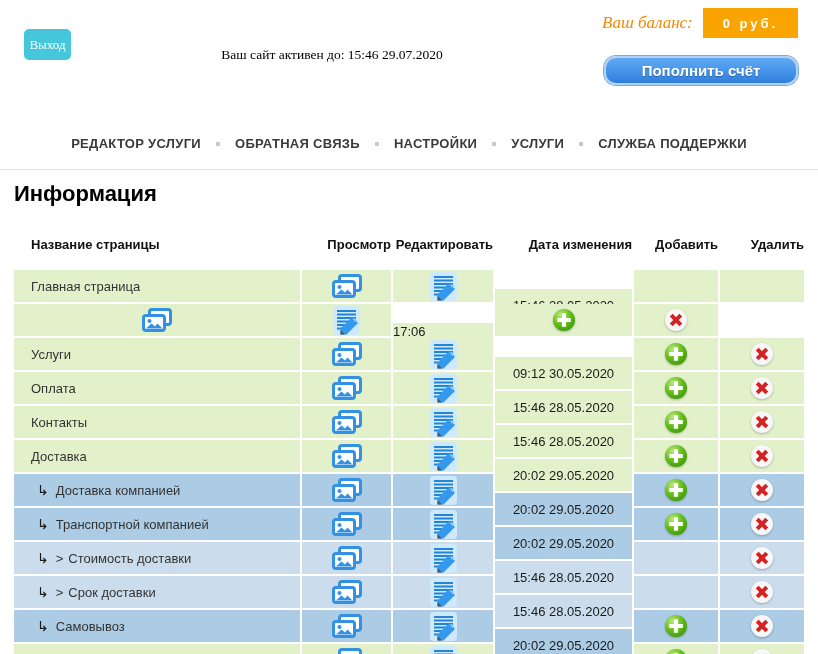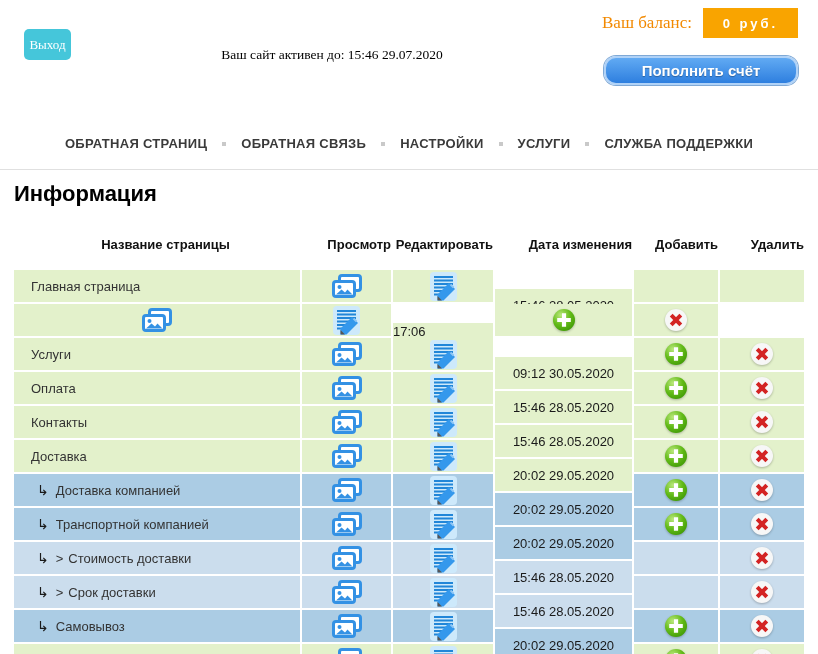--- a/index.html
+++ b/index.html
@@ -19,21 +19,21 @@
     color:#fff; font-family:"Liberation Serif", serif; font-size:13px;
     cursor:pointer;
   }
   .active-until {
     position:absolute; left:0; top:47px; width:664px;
     text-align:center;
     font-family:"Liberation Serif", serif; font-size:13.5px; color:#000;
   }
   .balance-label {
     position:absolute; left:602px; top:13px;
-    font-family:"Liberation Serif", serif; font-size:17px; color:#f28900;
+    font-family:"Liberation Serif", serif; font-size:17px; color:#f28900;font-style:italic;
   }
   .balance-btn {
     position:absolute; left:703px; top:8px;
     width:95px; height:30px;
     background:#f9a400; border:none; border-radius:0;
     color:#fff; font-weight:700; font-size:13px; letter-spacing:3px;
     display:flex; align-items:center; justify-content:center;
     cursor:pointer;
   }
   .topup-btn {
@@ -69,21 +69,21 @@
   .thead, .trow {
     display:grid;
     grid-template-columns:286px 89px 100px 137px 84px 84px;
     column-gap:2px;
   }
   .thead { height:46px; align-items:center; }
   .thead .hcell {
     font-size:13px; font-weight:700; color:#111;
     text-align:right; line-height:1.25;
   }
-  .thead .hcell:first-child { text-align:center; padding-left:17px; }
+  .thead .hcell:first-child { text-align:left; padding-left:17px; }
   .trow { height:32px; margin-top:2px; }
   .cell {
     display:flex; align-items:center; justify-content:center;
     height:32px; overflow:hidden;
   }
   .name-cell { justify-content:flex-start; padding-left:17px; font-size:13px; color:#333; }
   .lvl1 .name-cell, .lvl2 .name-cell { padding-left:23px; }
   .lvl0 .cell { background:#e3f1cb; }
   .lvl1 .cell { background:#abcce4; }
   .lvl2 .cell { background:#cbdded; }
@@ -106,21 +106,21 @@
   </defs>
 </svg>
 
 <button class="logout-btn">Выход</button>
 <div class="active-until">Ваш сайт активен до: 15:46 29.07.2020</div>
 <div class="balance-label">Ваш баланс:</div>
 <button class="balance-btn">0 руб.</button>
 <button class="topup-btn">Пополнить счёт</button>
 
 <div class="nav">
-  <span class="nav-item">ОБРАТНАЯ СТРАНИЦ</span>
+  <span class="nav-item">РЕДАКТОР УСЛУГИ</span>
   <span class="nav-sep"></span>
   <span class="nav-item">ОБРАТНАЯ СВЯЗЬ</span>
   <span class="nav-sep"></span>
   <span class="nav-item">НАСТРОЙКИ</span>
   <span class="nav-sep"></span>
   <span class="nav-item">УСЛУГИ</span>
   <span class="nav-sep"></span>
   <span class="nav-item">СЛУЖБА ПОДДЕРЖКИ</span>
 </div>
 <div class="divider"></div>

